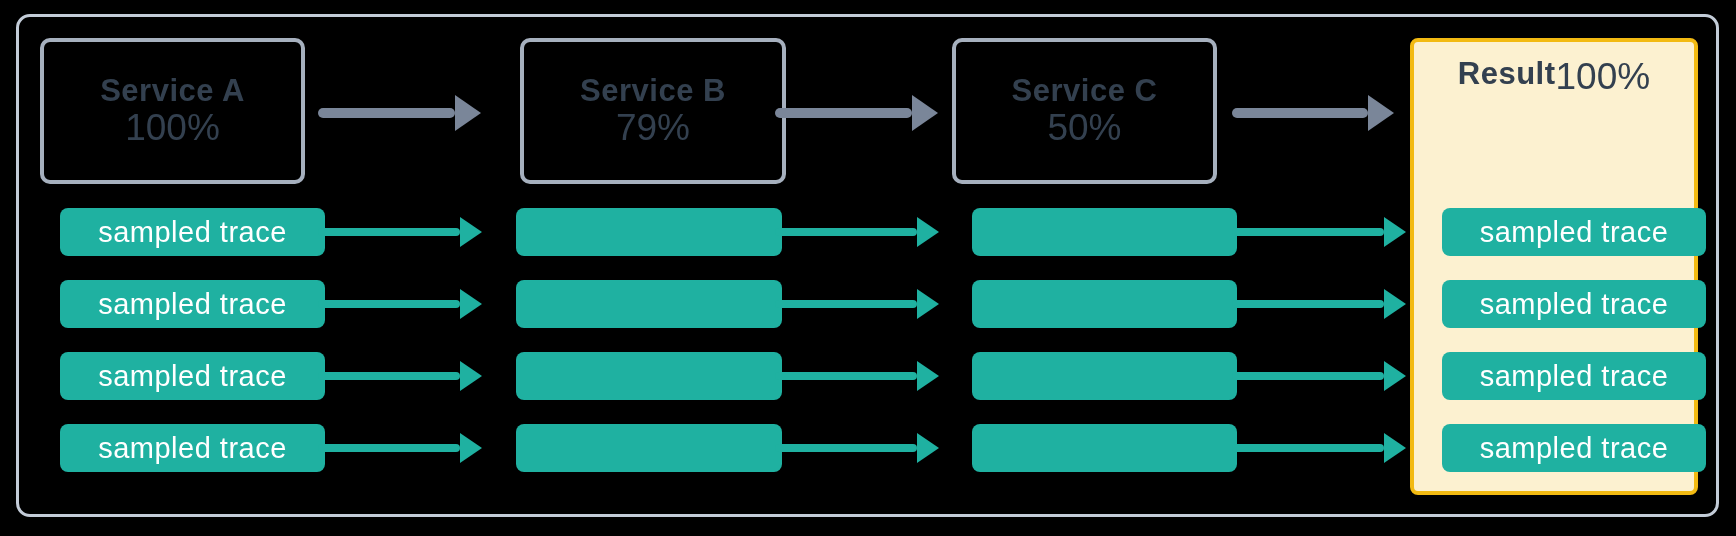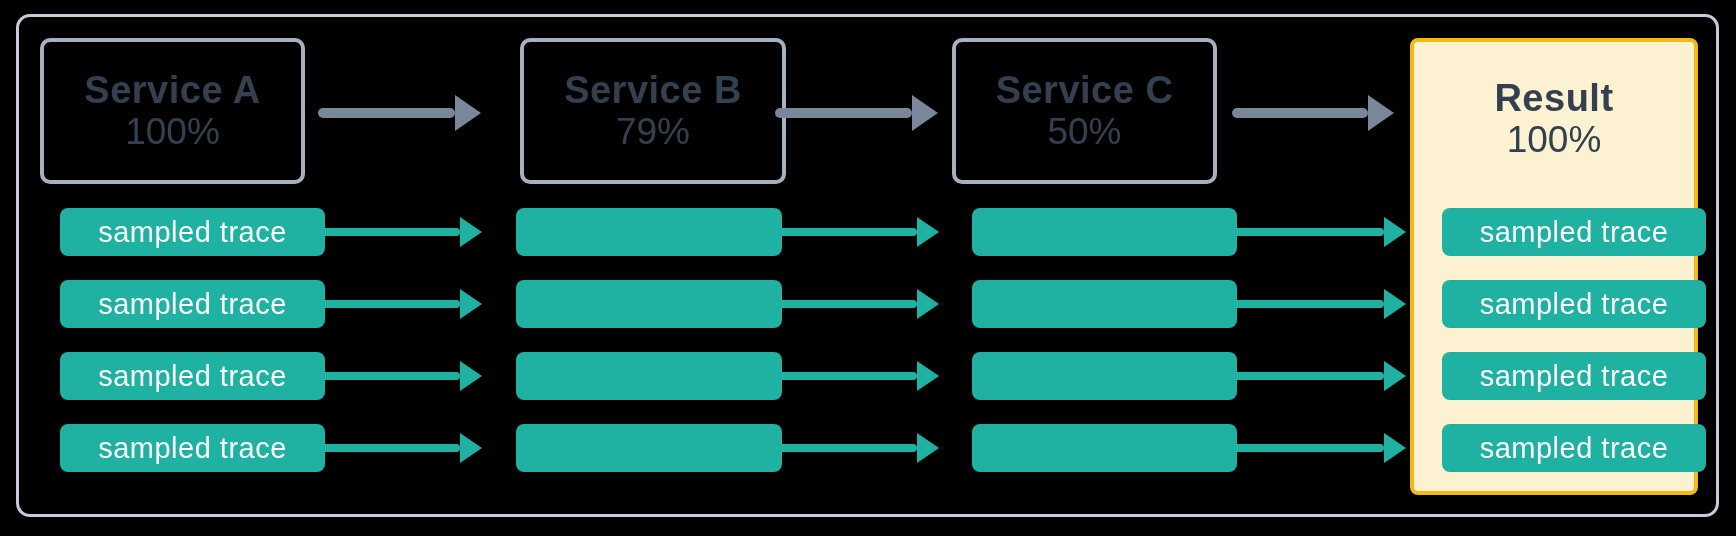--- a/index.html
+++ b/index.html
@@ -33,21 +33,21 @@
     box-sizing: border-box;
     border: 4px solid var(--service_border, #A6B0BE);
     border-radius: 10px;
     background: transparent;
     display: flex;
     flex-direction: column;
     align-items: center;
     justify-content: center;
   }
   .svc-title {
-    font-size: 38px;
+    font-size: 31px;
     font-weight: 700;
     color: var(--text_dark, #33404F);
     letter-spacing: 0.5px;
     line-height: 1.1;
   }
   .svc-rate {
     font-size: 37px;
     font-weight: 400;
     color: var(--text_dark, #33404F);
     margin-top: 0;
@@ -57,25 +57,25 @@
     position: absolute;
     left: 1410px; top: 38px;
     width: 288px; height: 457px;
     box-sizing: border-box;
     background: var(--result_bg, #FCF1D0);
     border: 4px solid var(--result_border, #F2BA12);
     border-radius: 8px;
   }
   .result-header {
     position: absolute;
-    left: 0; top: 6px;
+    left: 0; top: 15px;
     width: 100%; height: 142px;
     display: flex;
-    flex-direction: column;
-    align-items: center;
+    flex-direction: row;
+    align-items: flex-start;
     justify-content: center;
   }
   .trace-bar {
     position: absolute;
     height: 48px;
     border-radius: 8px;
     background: var(--teal, #1FB1A1);
     display: flex;
     align-items: center;
     justify-content: center;

